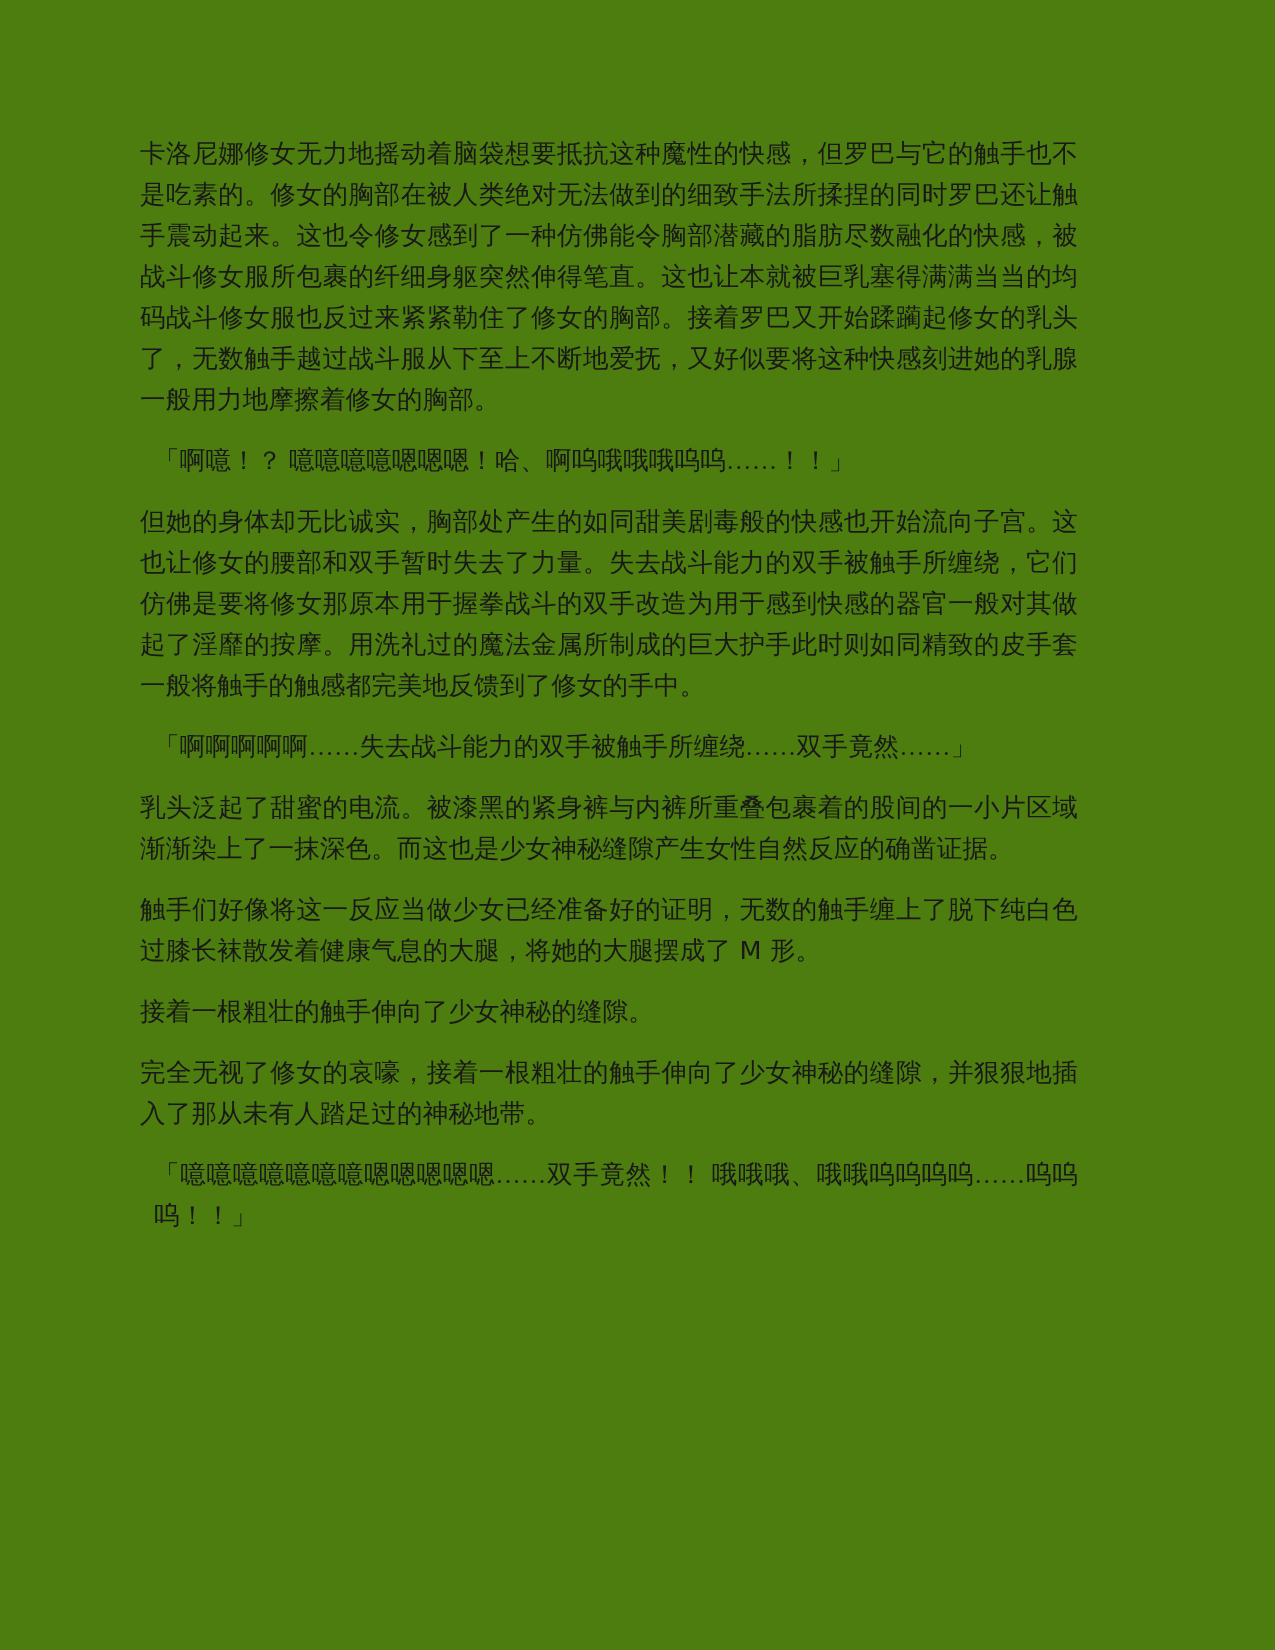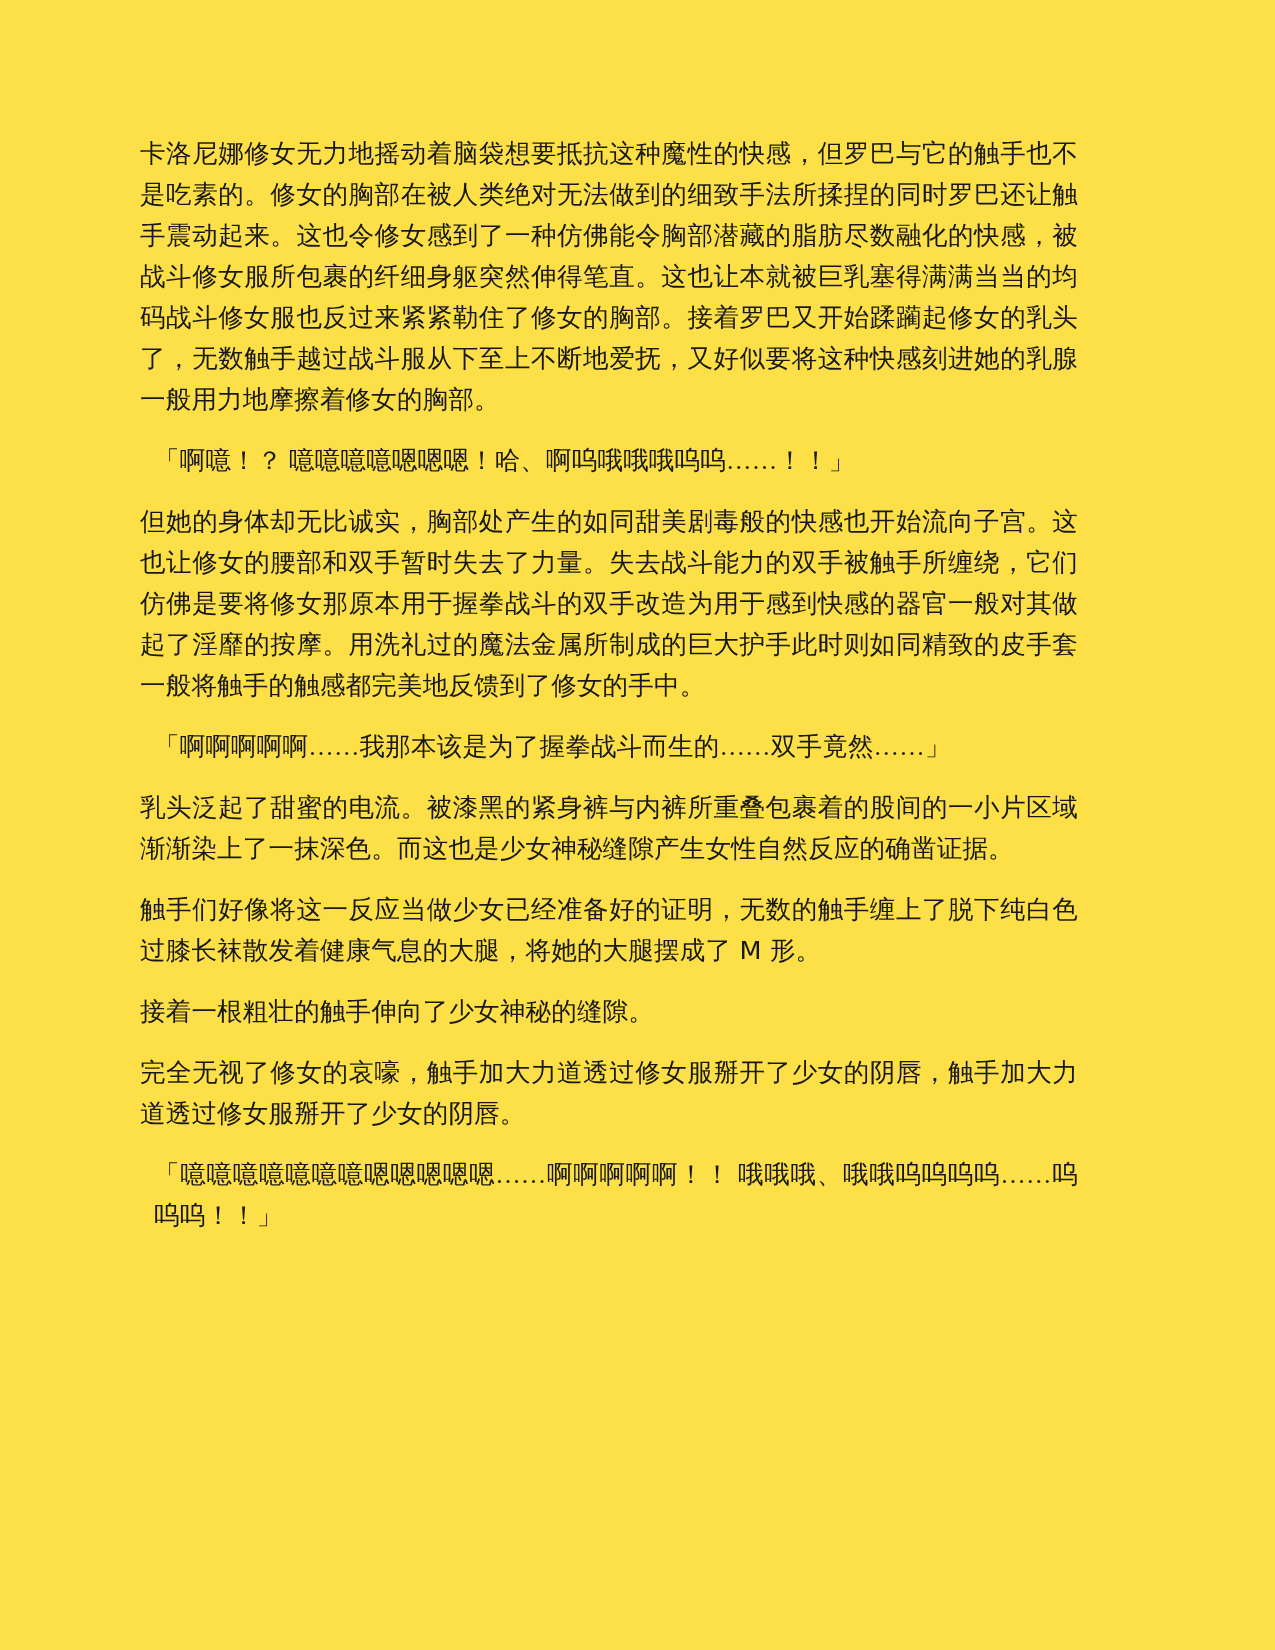--- a/index.html
+++ b/index.html
@@ -11,21 +11,21 @@
     width: 1275px;
     height: 1650px;
     font-family: "DejaVu Sans", "Liberation Sans", sans-serif;
     color: #1a1a1a;
   }
   .page {
     position: relative;
     width: 1275px;
     height: 1650px;
     box-sizing: border-box;
-    background: #fde047;
+    background: #4d7c0f;
   }
   .content {
     position: absolute;
     left: 140px;
     top: 133px;
     width: 938px;
   }
   .para {
     font-size: 25.5px;
     line-height: 41px;
@@ -53,28 +53,28 @@
 
 <div class="page">
   <div class="content">
 
     <p class="para">卡洛尼娜修女无力地摇动着脑袋想要抵抗这种魔性的快感，但罗巴与它的触手也不是吃素的。修女的胸部在被人类绝对无法做到的细致手法所揉捏的同时罗巴还让触手震动起来。这也令修女感到了一种仿佛能令胸部潜藏的脂肪尽数融化的快感，被战斗修女服所包裹的纤细身躯突然伸得笔直。这也让本就被巨乳塞得满满当当的均码战斗修女服也反过来紧紧勒住了修女的胸部。接着罗巴又开始蹂躏起修女的乳头了，无数触手越过战斗服从下至上不断地爱抚，又好似要将这种快感刻进她的乳腺一般用力地摩擦着修女的胸部。</p>
 
     <p class="quote">「啊噫！？ 噫噫噫噫嗯嗯嗯！哈、啊呜哦哦哦呜呜……！！」</p>
 
     <p class="para">但她的身体却无比诚实，胸部处产生的如同甜美剧毒般的快感也开始流向子宫。这也让修女的腰部和双手暂时失去了力量。失去战斗能力的双手被触手所缠绕，它们仿佛是要将修女那原本用于握拳战斗的双手改造为用于感到快感的器官一般对其做起了淫靡的按摩。用洗礼过的魔法金属所制成的巨大护手此时则如同精致的皮手套一般将触手的触感都完美地反馈到了修女的手中。</p>
 
-    <p class="quote">「啊啊啊啊啊……我那本该是为了握拳战斗而生的……双手竟然……」</p>
+    <p class="quote">「啊啊啊啊啊……失去战斗能力的双手被触手所缠绕……双手竟然……」</p>
 
 
     <p class="para">乳头泛起了甜蜜的电流。被漆黑的紧身裤与内裤所重叠包裹着的股间的一小片区域渐渐染上了一抹深色。而这也是少女神秘缝隙产生女性自然反应的确凿证据。</p>
 
     <p class="para">触手们好像将这一反应当做少女已经准备好的证明，无数的触手缠上了脱下纯白色过膝长袜散发着健康气息的大腿，将她的大腿摆成了 M 形。</p>
 
     <p class="para">接着一根粗壮的触手伸向了少女神秘的缝隙。</p>
 
 
-    <p class="para">完全无视了修女的哀嚎，触手加大力道透过修女服掰开了少女的阴唇，触手加大力道透过修女服掰开了少女的阴唇。</p>
+    <p class="para">完全无视了修女的哀嚎，接着一根粗壮的触手伸向了少女神秘的缝隙，并狠狠地插入了那从未有人踏足过的神秘地带。</p>
 
-    <p class="quote last">「噫噫噫噫噫噫噫嗯嗯嗯嗯嗯……啊啊啊啊啊！！ 哦哦哦、哦哦呜呜呜呜……呜呜呜！！」</p>
+    <p class="quote last">「噫噫噫噫噫噫噫嗯嗯嗯嗯嗯……双手竟然！！ 哦哦哦、哦哦呜呜呜呜……呜呜呜！！」</p>
 
   </div>
 </div>
 
 </body></html>

